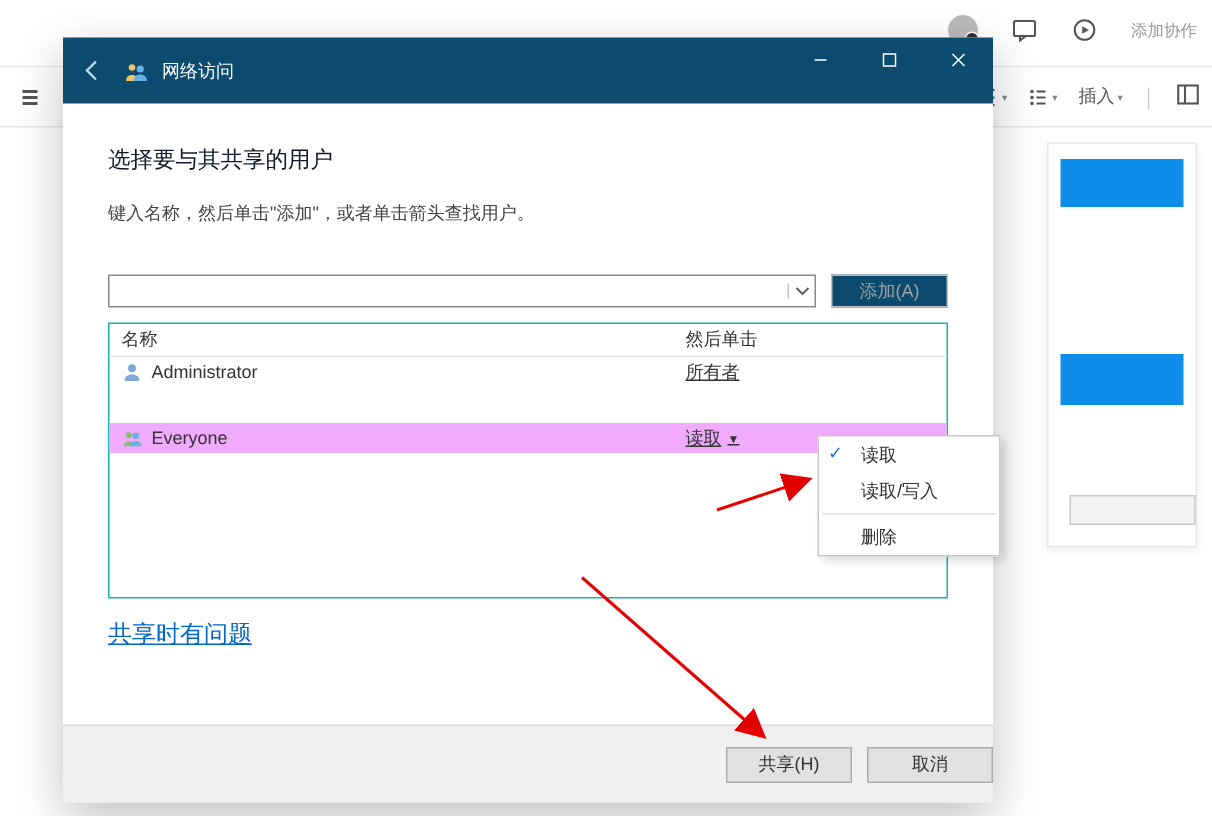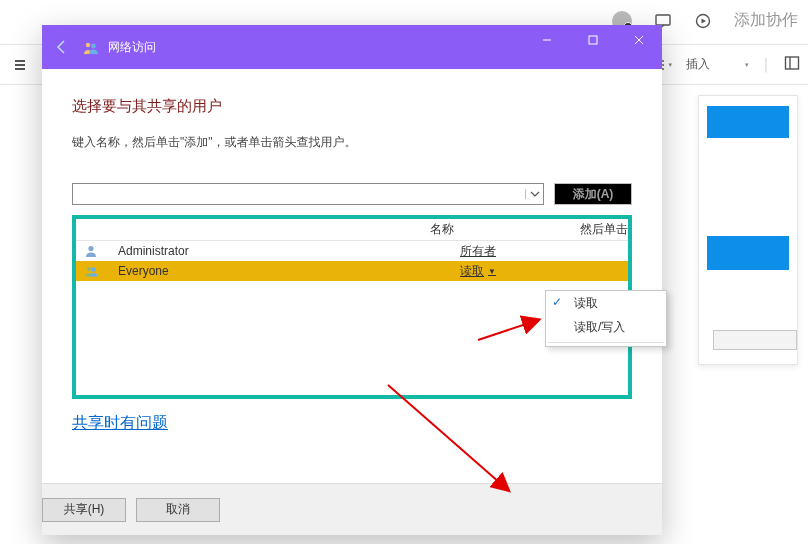--- a/index.html
+++ b/index.html
@@ -5,67 +5,67 @@
   * { box-sizing: border-box; }
   html, body { margin:0; padding:0; font-family: "Microsoft YaHei", "Segoe UI", sans-serif; font-size:12px; background:#fff; color:#333; }
   .stage { position:relative; width:808px; height:544px; overflow:hidden; background:#fff; }
 
   
   .bg-top { position:absolute; left:0; right:0; top:0; height:45px; background:#fff; border-bottom:1px solid #e6e6e6; }
   .bg-top-right { position:absolute; right:10px; top:10px; display:flex; align-items:center; gap:22px; }
   .bg-top-right .avatar { width:20px; height:20px; background:#bbb; border-radius:50%; position:relative; }
   .bg-top-right .avatar:before { content:""; position:absolute; bottom:-1px; right:-1px; width:8px; height:8px; border-radius:50%; background:#333; border:1px solid #fff; }
   .bg-top-right .ico { width:18px; height:18px; display:flex; align-items:center; justify-content:center; color:#555; }
-  .bg-top-right .txt { color:#999; font-size:16px;text-align:right; }
+  .bg-top-right .txt { color:#999; font-size:11px;text-align:right; }
   .bg-toolbar { position:absolute; left:0; right:0; top:45px; height:40px; background:#fff; border-bottom:1px solid #e6e6e6; }
   .bg-toolbar .left { position:absolute; left:10px; top:10px; display:flex; gap:10px; align-items:center; }
   .bg-toolbar .right { position:absolute; right:8px; top:10px; display:flex; gap:14px; align-items:center; color:#555; }
   .bg-toolbar .right .sep { color:#ccc; }
   .tool-ico { width:20px; height:20px; color:#555; display:flex; align-items:center; justify-content:center; }
   .dd { font-size:7px; color:#888; margin-left:2px; }
 
   
   .bg-panel { position:absolute; right:10px; top:95px; width:100px; height:270px; background:#fff; border:1px solid #e6e6e6; box-shadow:0 2px 6px rgba(0,0,0,0.08); }
   .bg-panel .bar1 { position:absolute; left:8px; right:8px; top:10px; height:32px; background:#0d8ee9; }
   .bg-panel .bar2 { position:absolute; left:8px; right:8px; top:140px; height:34px; background:#0d8ee9; }
   .bg-panel .btn { position:absolute; left:14px; bottom:14px; width:70px; height:20px; border:1px solid #c8c8c8; background:#f3f3f3; }
 
   
   .dialog { position:absolute; left:42px; top:25px; width:620px; height:510px; background:#fff; box-shadow:0 10px 30px rgba(0,0,0,0.25); }
-  .titlebar { height:44px; background:#8b5cf6; color:#fff; display:flex; align-items:center; position:relative; }
+  .titlebar { height:44px; background:#0c4a6e; color:#fff; display:flex; align-items:center; position:relative; }
   .titlebar .back { width:40px; height:44px; display:flex; align-items:center; justify-content:center; color:#cce4f7; }
   .titlebar .appicon { width:18px; height:18px; margin-right:8px; display:flex; align-items:center; justify-content:center; }
   .titlebar .title { font-size:12px; color:#fff; }
   .win-controls { position:absolute; right:0; top:0; display:flex; }
   .win-controls .wc { width:46px; height:30px; display:flex; align-items:center; justify-content:center; color:#fff; }
 
   .content { padding:22px 30px 0 30px; }
-  .heading { color:#7f1d1d; font-size:15px; margin-top:6px; margin-bottom:18px; }
+  .heading { color:#0f172a; font-size:15px; margin-top:6px; margin-bottom:18px; }
   .instr { color:#444; font-size:12px; margin-bottom:32px; }
 
   .combo-row { display:flex; align-items:stretch; gap:10px; }
   .combo { flex:1; height:22px; border:1px solid #8a8a8a; display:flex; align-items:center; background:#fff; }
   .combo .inp { flex:1; padding:0 6px; font-size:12px; color:#333; }
   .combo .drop { width:18px; border-left:1px solid #c0c0c0; display:flex; align-items:center; justify-content:center; }
-  .add-btn { width:78px; height:22px; border:1px solid #bfbfbf; background:#000000; color:#a0a0a0; display:flex; align-items:center; justify-content:center; font-size:12px;font-weight:bold; }
-
-  .table-wrap { margin-top:10px; border:4px solid #14b8a6; height:184px; position:relative; background:#fff;text-align:right; }
+  .add-btn { width:78px; height:22px; border:1px solid #bfbfbf; background:#0c4a6e; color:#a0a0a0; display:flex; align-items:center; justify-content:center; font-size:12px; }
+
+  .table-wrap { margin-top:10px; border:1px solid #14b8a6; height:184px; position:relative; background:#fff; }
   .thead { display:flex; height:22px; align-items:center; border-bottom:1px solid #e5e5e5; font-size:12px; color:#333; }
   .th-name { width:378px; padding-left:8px; }
   .th-perm { flex:1; padding-left:6px; }
   .trow { display:flex; height:20px; align-items:center; font-size:12px; }
-  .trow .c-name { width:378px; padding-left:8px; display:flex; align-items:center; gap:20px; }
+  .trow .c-name { width:378px; padding-left:8px; display:flex; align-items:center; gap:6px; }
   .trow .c-perm { flex:1; padding-left:6px; display:flex; align-items:center; gap:4px;text-decoration:underline; }
-  .trow.sel { background:#eab308; }
+  .trow.sel { background:#f0abfc;margin-top:24px; }
   .user-ico { width:14px; height:14px; display:flex; align-items:center; justify-content:center; }
   .perm-dd { font-size:8px; color:#333; }
 
   .link { color:#0066cc; text-decoration:underline; font-size:16px; display:inline-block; margin-top:14px; cursor:pointer; }
 
-  .footer { position:absolute; left:0; right:0; bottom:0; height:52px; border-top:1px solid #dcdcdc; background:#f0f0f0; display:flex; align-items:center; gap:10px; }
+  .footer { position:absolute; left:0; right:0; bottom:0; height:52px; border-top:1px solid #dcdcdc; background:#f0f0f0; display:flex; align-items:center; justify-content:flex-end; gap:10px; }
   .btn { min-width:84px; height:24px; border:1px solid #adadad; background:#e1e1e1; display:flex; align-items:center; justify-content:center; font-size:12px; color:#333; cursor:pointer; }
 
   
   .ctx-menu { position:absolute; left:545px; top:290px; width:122px; background:#fff; border:1px solid #c8c8c8; box-shadow:3px 3px 6px rgba(0,0,0,0.15); z-index:20; }
   .ctx-item { height:24px; display:flex; align-items:center; font-size:12px; color:#333; padding-left:28px; position:relative; }
   .ctx-item .chk { position:absolute; left:6px; top:4px; color:#1a6fd6; font-size:12px; }
   .ctx-sep { height:1px; background:#e0e0e0; margin:3px 2px; }
 
   
   .arrow-svg { position:absolute; left:0; top:0; pointer-events:none; z-index:30; }
@@ -117,21 +117,21 @@
         <svg width="14" height="14" viewBox="0 0 14 14">
             <circle cx="3" cy="3" r="1.2" fill="#555"></circle>
             <path d="M6 3h6" stroke="#555" stroke-width="1.4"></path>
             <circle cx="3" cy="7" r="1.2" fill="#555"></circle>
             <path d="M6 7h6" stroke="#555" stroke-width="1.4"></path>
             <circle cx="3" cy="11" r="1.2" fill="#555"></circle>
             <path d="M6 11h6" stroke="#555" stroke-width="1.4"></path>
           </svg>
           <span class="dd">▾</span>
       </span>
-      <span style="display:flex;align-items:center;gap:33px;">
+      <span style="display:flex;align-items:center;">
         <span>插入</span>
           <span class="dd">▾</span>
       </span>
       <span class="sep">│</span>
       <span>
         <svg width="16" height="16" viewBox="0 0 16 16">
             <rect x="1.5" y="2" width="13" height="12" fill="none" stroke="#555" stroke-width="1.4"></rect>
             <path d="M6 2v12" stroke="#555" stroke-width="1.4"></path>
           </svg>
       </span>
@@ -246,20 +246,23 @@
 
   <div class="ctx-menu">
     <div class="ctx-item">
       <span class="chk">✓</span>
       <span>读取</span>
     </div>
     <div class="ctx-item">
       <span>读取/写入</span>
     </div>
     <div class="ctx-sep"></div>
+    <div class="ctx-item">
+      <span>删除</span>
+    </div>
   </div>
 
   <svg class="arrow-svg" width="808" height="544">
     <defs>
       <marker id="ah" markerWidth="10" markerHeight="10" refX="8" refY="5" orient="auto">
         <path d="M0 0 L10 5 L0 10 Z" fill="#e30000"></path>
       </marker>
     </defs>
     <line x1="478" y1="340" x2="538" y2="320" stroke="#e30000" stroke-width="2" marker-end="url(#ah)"></line>
     <line x1="388" y1="385" x2="508" y2="490" stroke="#e30000" stroke-width="2" marker-end="url(#ah)"></line>

